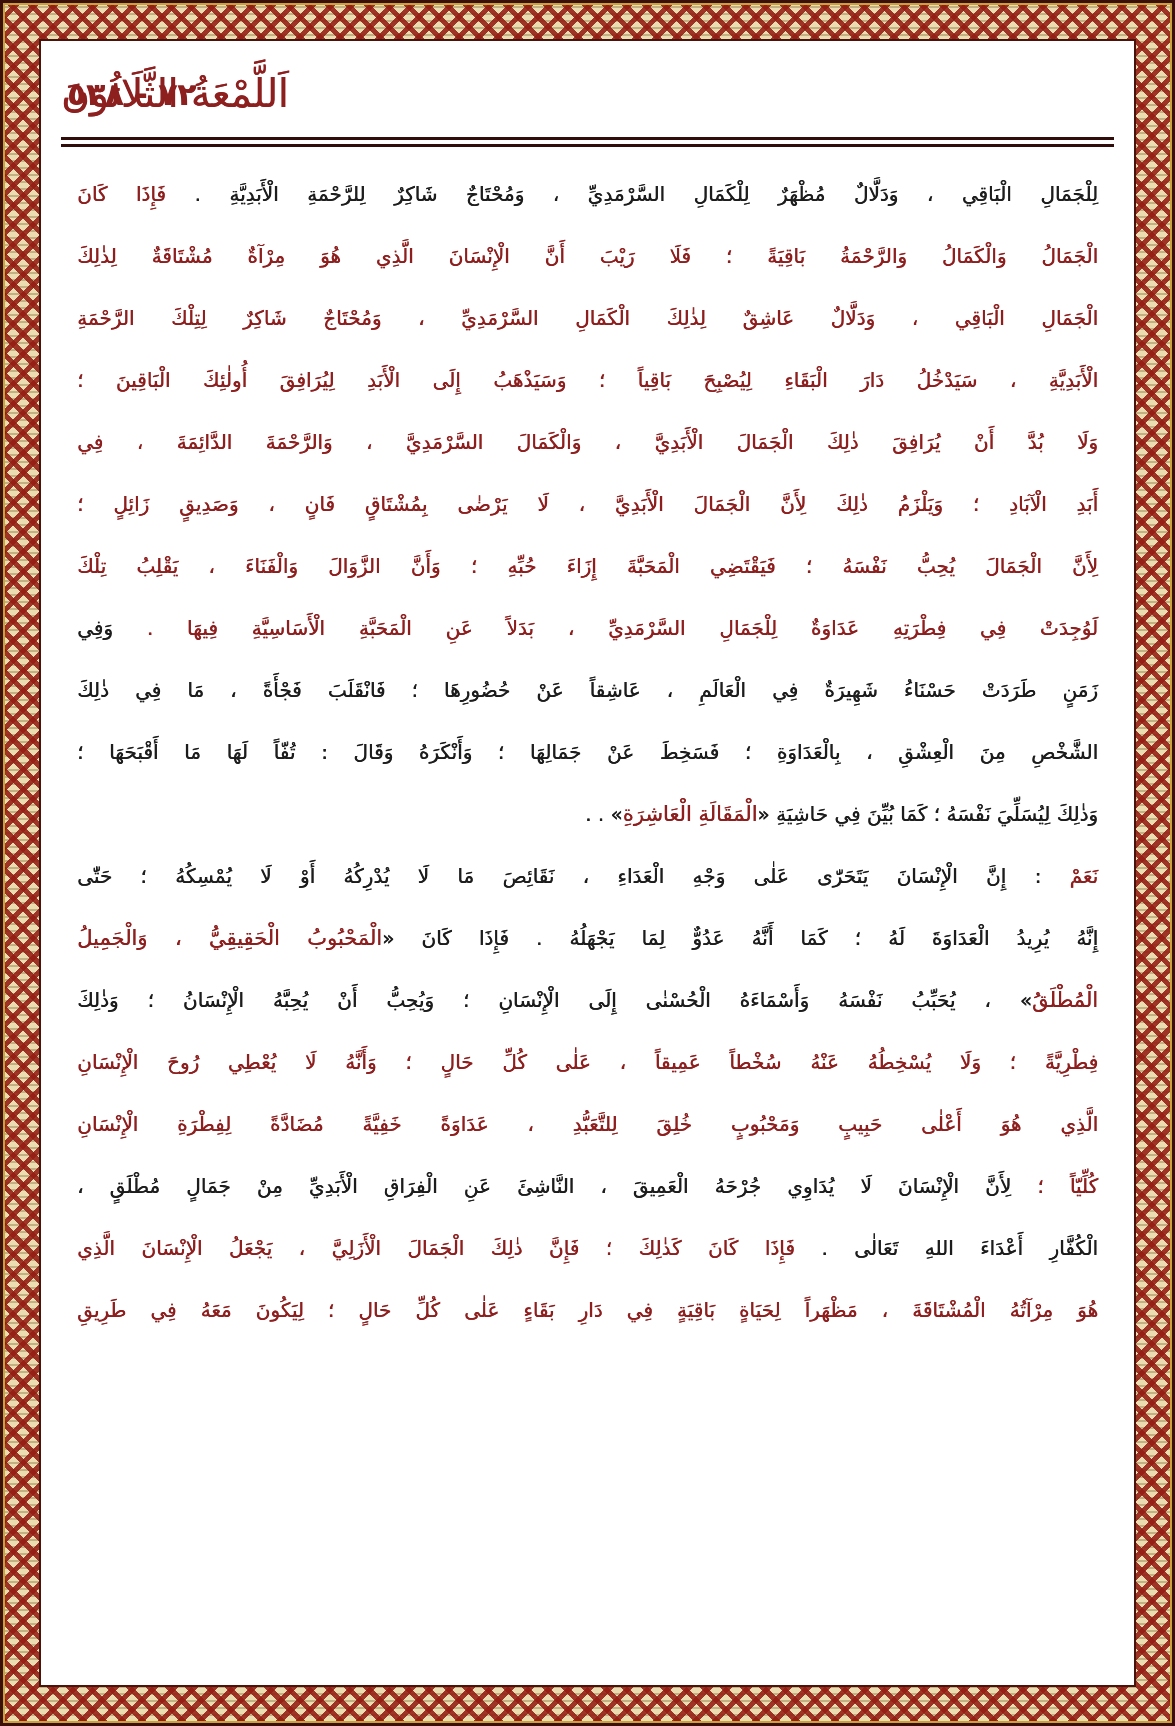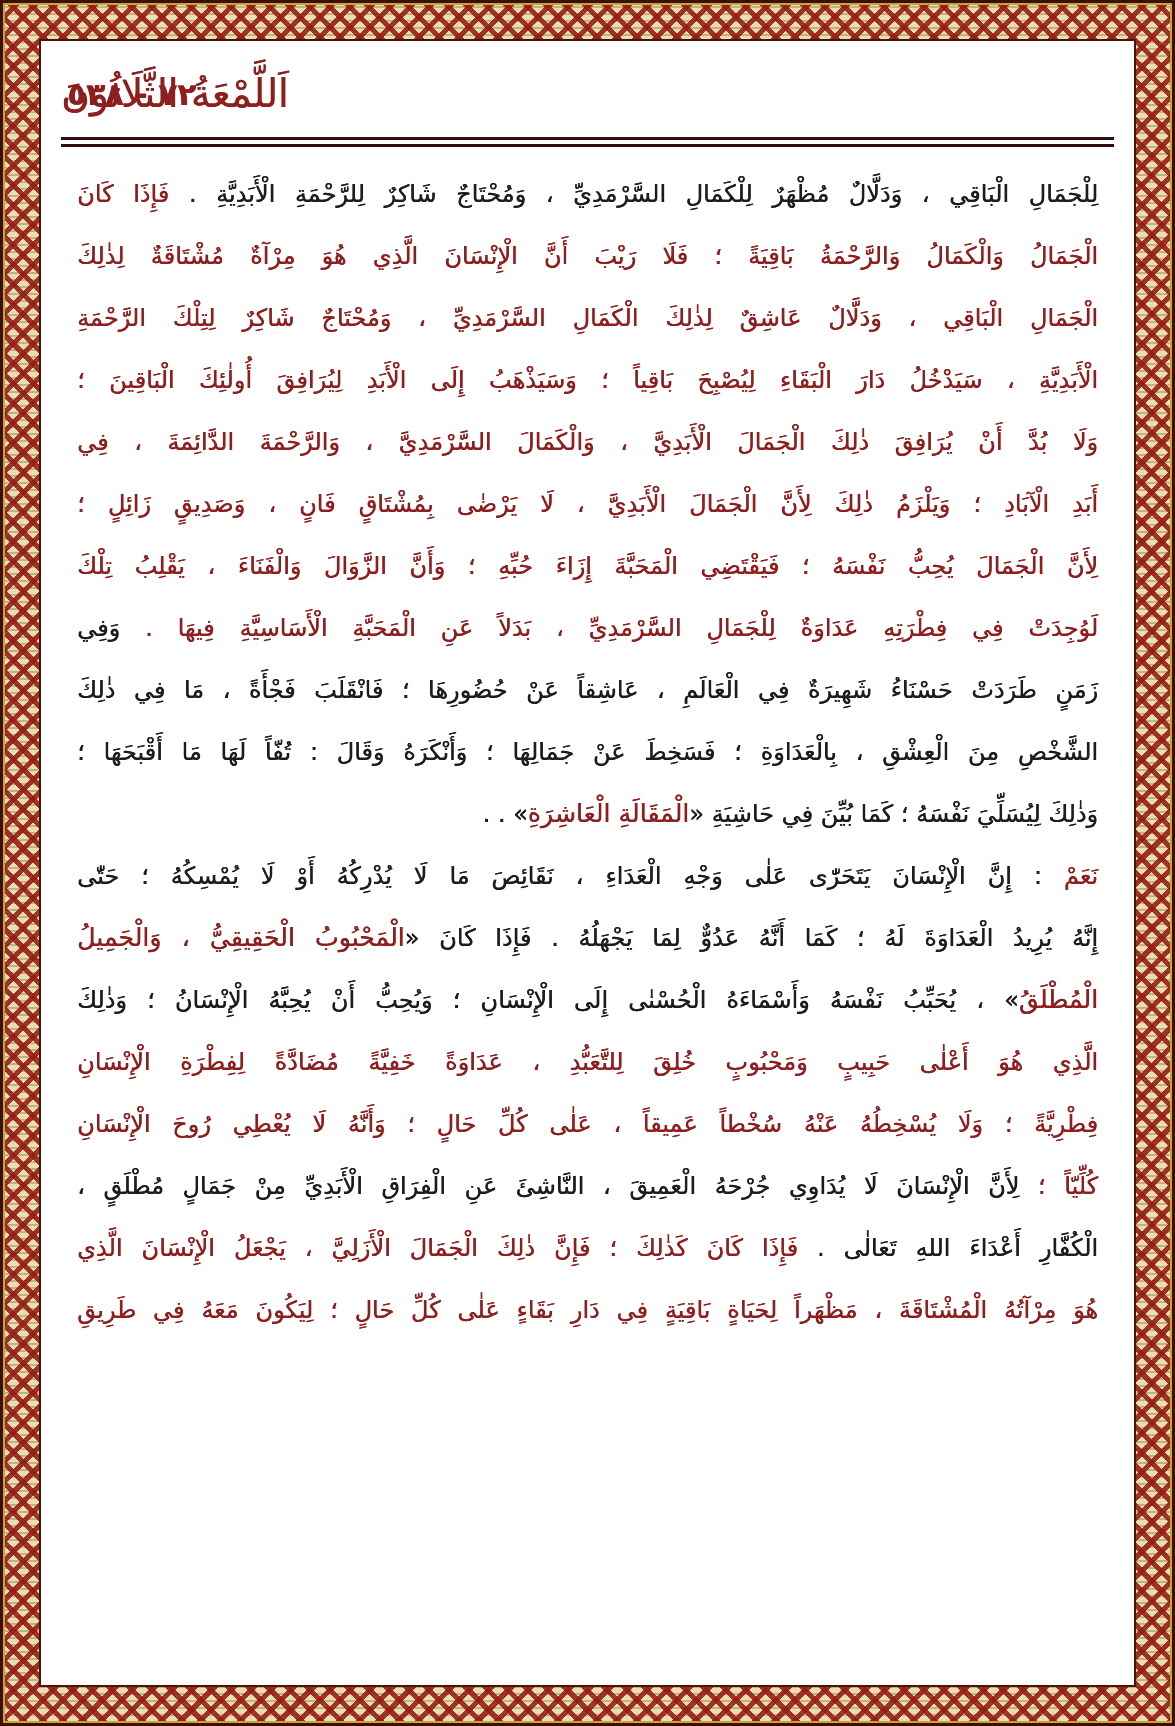--- a/index.html
+++ b/index.html
@@ -32,21 +32,21 @@
     position:absolute;top:0;left:6px;direction:ltr;
     font-size:31px;font-weight:bold;color:var(--red,#8e1f1f);line-height:62px;
     text-shadow:0.5px 0 0 currentColor;
   }
   .rule{
     height:4px;margin:8px 0 16px 0;
     border-top:3px solid #300d0a;border-bottom:3px solid #300d0a;
   }
   .body-text{padding:0 16px;}
   .line{
-    font-size:24px;height:62px;line-height:62px;
+    font-size:20px;height:62px;line-height:62px;
     text-align:justify;text-align-last:justify;
     white-space:nowrap;overflow:visible;
     text-shadow:0.45px 0 0 currentColor;
   }
   .line.end{text-align-last:right;}
   .black{color:var(--black,#1d1d1d);}
   .red{color:var(--red,#8e1f1f);}
   .redbold{color:var(--red,#8e1f1f);font-weight:normal;font-size:1.05em;}
 </style>
 </head>
@@ -67,20 +67,20 @@
         <div class="line"><span class="red">وَلَا بُدَّ أَنْ يُرَافِقَ ذٰلِكَ الْجَمَالَ الْأَبَدِيَّ ، وَالْكَمَالَ السَّرْمَدِيَّ ، وَالرَّحْمَةَ الدَّائِمَةَ ، فِي</span></div>
         <div class="line"><span class="red">أَبَدِ الْآبَادِ ؛ وَيَلْزَمُ ذٰلِكَ لِأَنَّ الْجَمَالَ الْأَبَدِيَّ ، لَا يَرْضٰى بِمُشْتَاقٍ فَانٍ ، وَصَدِيقٍ زَائِلٍ ؛</span></div>
         <div class="line"><span class="red">لِأَنَّ الْجَمَالَ يُحِبُّ نَفْسَهُ ؛ فَيَقْتَضِي الْمَحَبَّةَ إِزَاءَ حُبِّهِ ؛ وَأَنَّ الزَّوَالَ وَالْفَنَاءَ ، يَقْلِبُ تِلْكَ</span></div>
         <div class="line"><span class="red">لَوُجِدَتْ فِي فِطْرَتِهِ عَدَاوَةٌ لِلْجَمَالِ السَّرْمَدِيِّ ، بَدَلاً عَنِ الْمَحَبَّةِ الْأَسَاسِيَّةِ فِيهَا . </span><span class="black">وَفِي</span></div>
         <div class="line"><span class="black">زَمَنٍ طَرَدَتْ حَسْنَاءُ شَهِيرَةٌ فِي الْعَالَمِ ، عَاشِقاً عَنْ حُضُورِهَا ؛ فَانْقَلَبَ فَجْأَةً ، مَا فِي ذٰلِكَ</span></div>
         <div class="line"><span class="black">الشَّخْصِ مِنَ الْعِشْقِ ، بِالْعَدَاوَةِ ؛ فَسَخِطَ عَنْ جَمَالِهَا ؛ وَأَنْكَرَهُ وَقَالَ : تُفّاً لَهَا مَا أَقْبَحَهَا ؛</span></div>
         <div class="line end"><span class="black">وَذٰلِكَ لِيُسَلِّيَ نَفْسَهُ ؛ كَمَا بُيِّنَ فِي حَاشِيَةِ «</span><span class="redbold">الْمَقَالَةِ الْعَاشِرَةِ</span><span class="black">» . .</span></div>
         <div class="line"><span class="red">نَعَمْ</span><span class="black"> : إِنَّ الْإِنْسَانَ يَتَحَرّٰى عَلٰى وَجْهِ الْعَدَاءِ ، نَقَائِصَ مَا لَا يُدْرِكُهُ أَوْ لَا يُمْسِكُهُ ؛ حَتّٰى</span></div>
         <div class="line"><span class="black">إِنَّهُ يُرِيدُ الْعَدَاوَةَ لَهُ ؛ كَمَا أَنَّهُ عَدُوٌّ لِمَا يَجْهَلُهُ . فَإِذَا كَانَ «</span><span class="redbold">الْمَحْبُوبُ الْحَقِيقِيُّ ، وَالْجَمِيلُ</span></div>
         <div class="line"><span class="redbold">الْمُطْلَقُ</span><span class="black">» ، يُحَبِّبُ نَفْسَهُ وَأَسْمَاءَهُ الْحُسْنٰى إِلَى الْإِنْسَانِ ؛ وَيُحِبُّ أَنْ يُحِبَّهُ الْإِنْسَانُ ؛ وَذٰلِكَ</span></div>
+        <div class="line"><span class="red">فِطْرِيَّةً ؛ وَلَا يُسْخِطُهُ عَنْهُ سُخْطاً عَمِيقاً ، عَلٰى كُلِّ حَالٍ ؛ وَأَنَّهُ لَا يُعْطِي رُوحَ الْإِنْسَانِ</span></div>
         <div class="line"><span class="red">الَّذِي هُوَ أَعْلٰى حَبِيبٍ وَمَحْبُوبٍ خُلِقَ لِلتَّعَبُّدِ ، عَدَاوَةً خَفِيَّةً مُضَادَّةً لِفِطْرَةِ الْإِنْسَانِ</span></div>
-        <div class="line"><span class="red">فِطْرِيَّةً ؛ وَلَا يُسْخِطُهُ عَنْهُ سُخْطاً عَمِيقاً ، عَلٰى كُلِّ حَالٍ ؛ وَأَنَّهُ لَا يُعْطِي رُوحَ الْإِنْسَانِ</span></div>
         <div class="line"><span class="red">كُلِّيّاً ؛ </span><span class="black">لِأَنَّ الْإِنْسَانَ لَا يُدَاوِي جُرْحَهُ الْعَمِيقَ ، النَّاشِئَ عَنِ الْفِرَاقِ الْأَبَدِيِّ مِنْ جَمَالٍ مُطْلَقٍ ،</span></div>
         <div class="line"><span class="black">الْكُفَّارِ أَعْدَاءَ اللهِ تَعَالٰى . </span><span class="red">فَإِذَا كَانَ كَذٰلِكَ ؛ فَإِنَّ ذٰلِكَ الْجَمَالَ الْأَزَلِيَّ ، يَجْعَلُ الْإِنْسَانَ الَّذِي</span></div>
         <div class="line"><span class="red">هُوَ مِرْآتُهُ الْمُشْتَاقَةَ ، مَظْهَراً لِحَيَاةٍ بَاقِيَةٍ فِي دَارِ بَقَاءٍ عَلٰى كُلِّ حَالٍ ؛ لِيَكُونَ مَعَهُ فِي طَرِيقِ</span></div>
       </div>
   </div>
 </div>
 
 </body></html>

